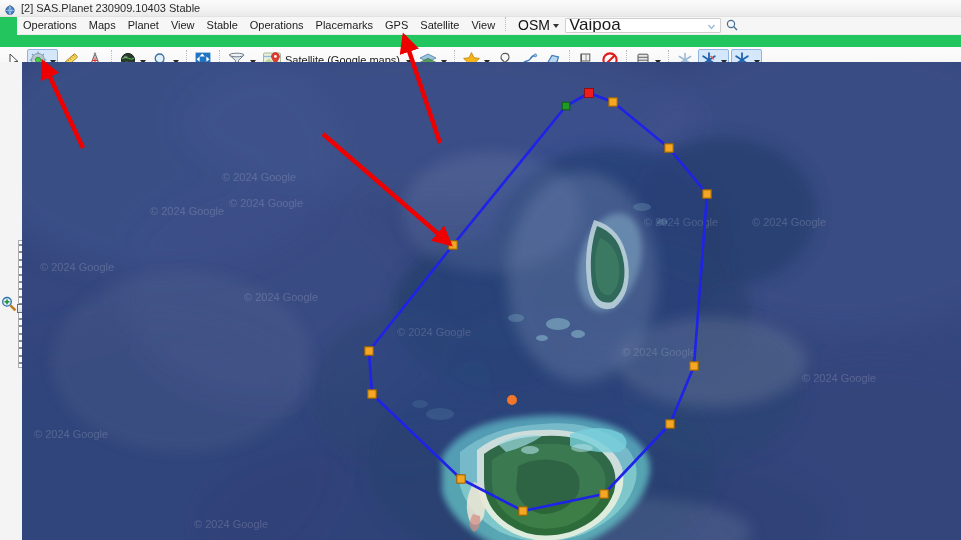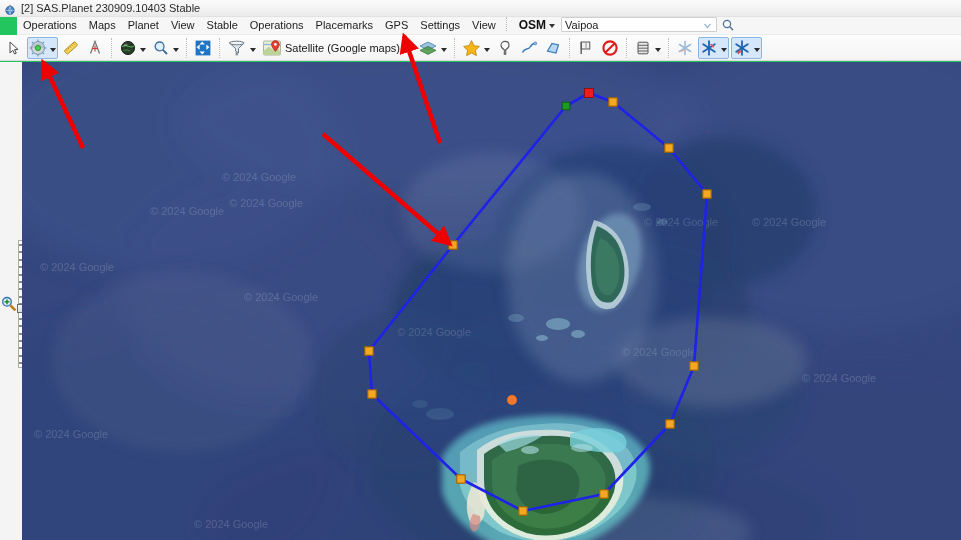--- a/index.html
+++ b/index.html
@@ -40,46 +40,46 @@
     font-size: 11px; color: #1c1c1c; padding: 1px 6px 2px 6px;
     white-space: nowrap; cursor: default; line-height: 14px;
   }
   .menu-sep-v {
     width: 1px; height: 14px; margin: 0 4px;
     border-left: 1px dotted #b9b9b9;
   }
 
   
   #searchzone { display: flex; align-items: center; gap: 4px; margin-left: 6px; }
-  .osm-label { font-size: 12px; font-weight: bold; color: #111; }
+  .osm-label { font-size: 14px; font-weight: normal; color: #111; }
   .tri-down {
     width: 0; height: 0; border-left: 3px solid transparent;
     border-right: 3px solid transparent; border-top: 4px solid #333;
     display: inline-block; margin-left: 3px; position: relative; top: 1px;
   }
   #searchbox {
     width: 156px; height: 15px; background: #fff;
     border: 1px solid #cfcfcf; border-radius: 1px;
     display: flex; align-items: center; position: relative;
   }
   #searchbox input {
     border: 0; outline: 0; background: transparent; width: 134px;
-    font-size: 11px; color: #1a1a1a; padding-left: 3px; height: 13px;
+    font-size: 17px; color: #1a1a1a; padding-left: 3px; height: 13px;
     font-family: "Liberation Sans", sans-serif;
   }
   #searchbox .combo-arrow {
     position: absolute; right: 2px; top: 2px; width: 13px; height: 11px;
     display: flex; align-items: center; justify-content: center;
     color: #9fb6cc; font-size: 8px;
   }
   .search-glass { width: 14px; height: 14px; position: relative; }
 
   
   #toolbar {
-    position: absolute; left: 0; top: 35px; width: 961px; height: 26px;
+    position: absolute; left: 0; top: 47px; width: 961px; height: 26px;
     background: linear-gradient(to bottom,#fdfdfd 0%,#f4f4f4 100%);
     border-bottom: 1px solid #d9d9d9;
     display: flex; align-items: center; padding-left: 2px;
   }
   .tbtn {
     height: 22px; min-width: 22px; display: flex; align-items: center;
     justify-content: center; position: relative; border: 1px solid transparent;
     border-radius: 2px; margin: 0 1px; cursor: default; padding: 0 1px;
   }
   .tbtn.active { background: #d4e7fb; border: 1px solid #8cb5e0; }
@@ -145,21 +145,21 @@
 
   <div id="menubar">
     <div class="menu-item">Operations</div>
     <div class="menu-item">Maps</div>
     <div class="menu-item">Planet</div>
     <div class="menu-item">View</div>
     <div class="menu-item">Stable</div>
     <div class="menu-item">Operations</div>
     <div class="menu-item">Placemarks</div>
     <div class="menu-item">GPS</div>
-    <div class="menu-item">Settings</div>
+    <div class="menu-item">Satellite</div>
     <div class="menu-item">View</div>
 
     <div class="menu-sep-v"></div>
 
     <div id="searchzone">
       <div style="display:flex;align-items:center;padding:0 2px;">
         <span class="osm-label">OSM</span>
         <span class="tri-down"></span>
       </div>
       <div id="searchbox">

